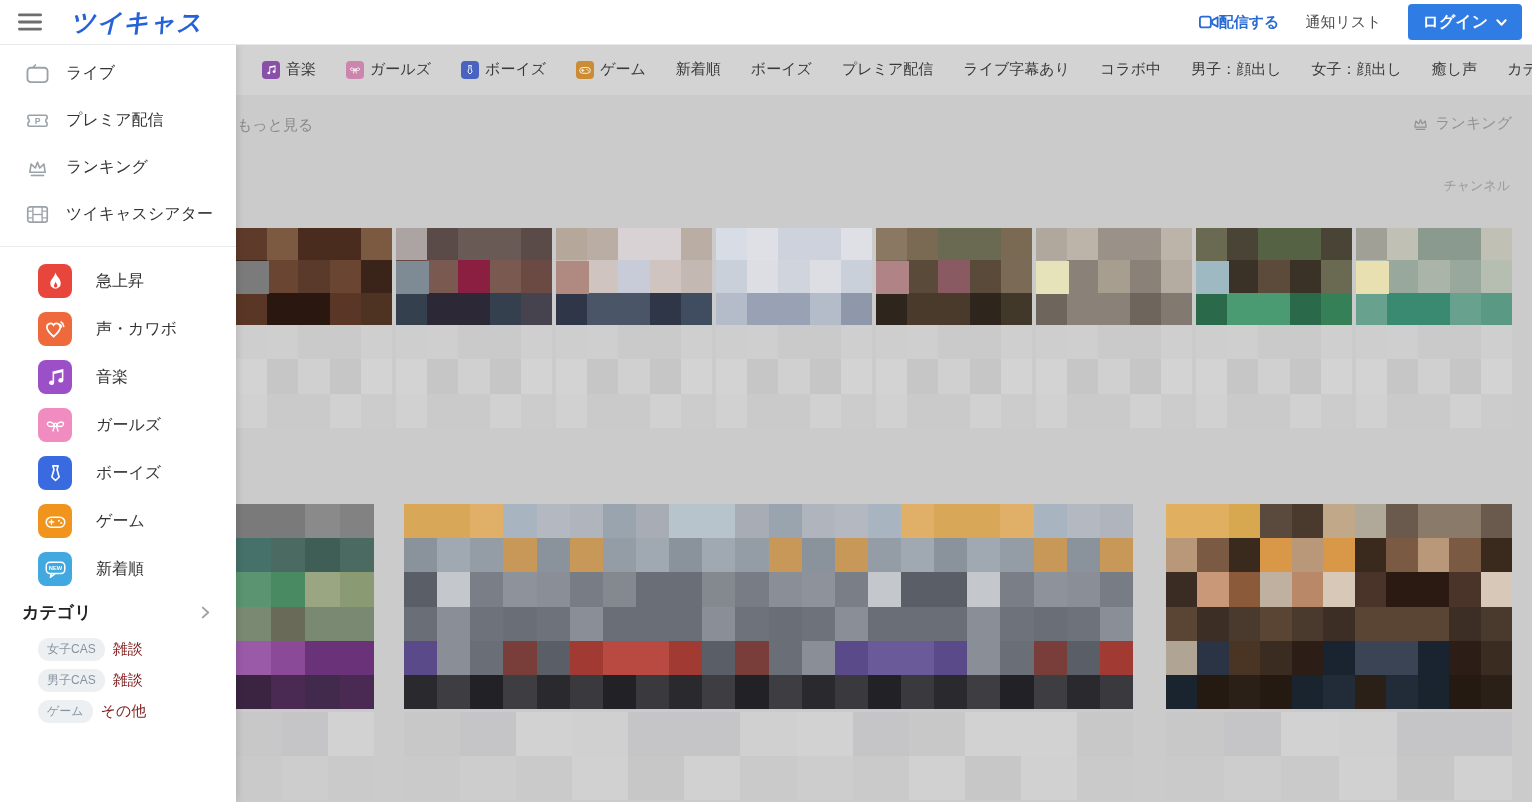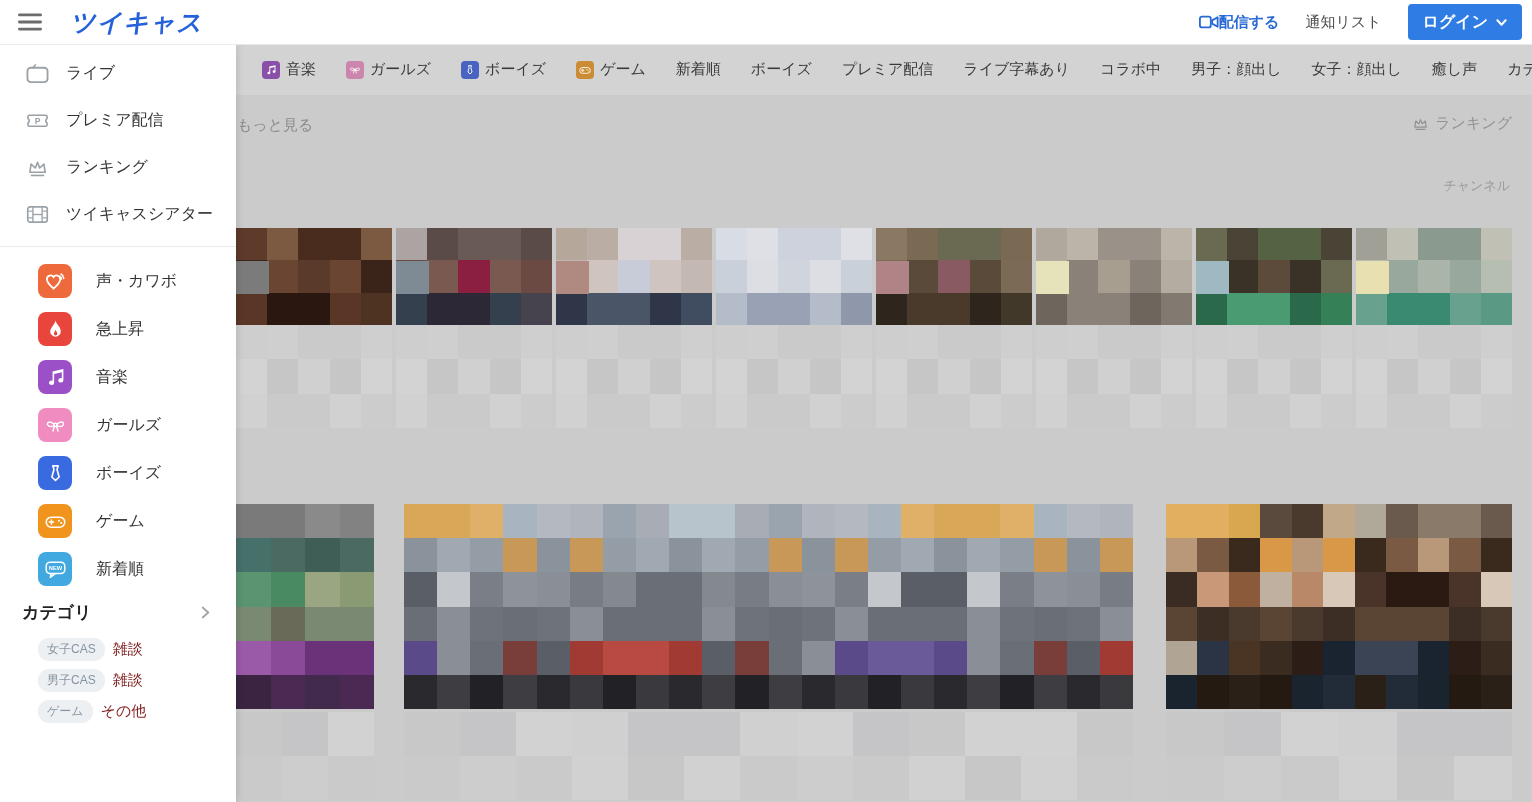--- a/index.html
+++ b/index.html
@@ -808,37 +808,37 @@
               <line x1="16.8" y1="7.5" x2="22.2" y2="7.5" stroke="currentColor" stroke-width="1.2"></line>
               <line x1="16.8" y1="14.5" x2="22.2" y2="14.5" stroke="currentColor" stroke-width="1.2"></line>
             </svg>
           </span>
           <span class="lbl">ツイキャスシアター</span>
         </div>
       </div>
     <hr class="sb-div">
     <div id="sb-ch">
         <div class="ch-item">
+          <span class="cic" style="background: rgb(232, 69, 60);">
+            <svg width="21" height="21" viewBox="0 0 22 22">
+              <path d="M11 1.5 C11.5 5.5 16.5 7.5 16.5 13 A5.5 5.5 0 0 1 5.5 13 C5.5 9 9.5 7 11 1.5 Z" fill="currentColor"></path>
+              <path d="M11 11 C11 13 9.3 13.8 9.3 15.5 A1.8 1.8 0 0 0 12.9 15.5 C12.9 13.8 11.6 13 11 11 Z" fill="#e8453c"></path>
+            </svg>
+          </span>
+          <span class="lbl">急上昇</span>
+        </div>
+        <div class="ch-item">
           <span class="cic" style="background: rgb(238, 106, 60);">
             <svg width="21" height="21" viewBox="0 0 22 20">
               <path d="M9 17.5 C4 13 2 10.4 2 7.6 A3.8 3.8 0 0 1 9 5.4 A3.8 3.8 0 0 1 16 7.6 C16 10.4 14 13 9 17.5 Z" fill="none" stroke="currentColor" stroke-width="1.9"></path>
               <path d="M16.8 2.2 a5.5 5.5 0 0 1 2.8 4.6" fill="none" stroke="currentColor" stroke-width="1.7" stroke-linecap="round"></path>
               <path d="M15.6 4.8 a3 3 0 0 1 1.6 2.6" fill="none" stroke="currentColor" stroke-width="1.7" stroke-linecap="round"></path>
             </svg>
           </span>
           <span class="lbl">声・カワボ</span>
-        </div>
-        <div class="ch-item">
-          <span class="cic" style="background: rgb(232, 69, 60);">
-            <svg width="21" height="21" viewBox="0 0 22 22">
-              <path d="M11 1.5 C11.5 5.5 16.5 7.5 16.5 13 A5.5 5.5 0 0 1 5.5 13 C5.5 9 9.5 7 11 1.5 Z" fill="currentColor"></path>
-              <path d="M11 11 C11 13 9.3 13.8 9.3 15.5 A1.8 1.8 0 0 0 12.9 15.5 C12.9 13.8 11.6 13 11 11 Z" fill="#e8453c"></path>
-            </svg>
-          </span>
-          <span class="lbl">急上昇</span>
         </div>
         <div class="ch-item">
           <span class="cic" style="background: rgb(156, 80, 200);">
             <svg width="21" height="21" viewBox="0 0 20 20">
               <path d="M7.2 4.2 L17.5 2 V12.7 A2.4 2.1 0 1 1 16 10.8 V5 L8.7 6.6 V15 A2.4 2.1 0 1 1 7.2 13 Z" fill="currentColor"></path>
             </svg>
           </span>
           <span class="lbl">音楽</span>
         </div>
         <div class="ch-item">

